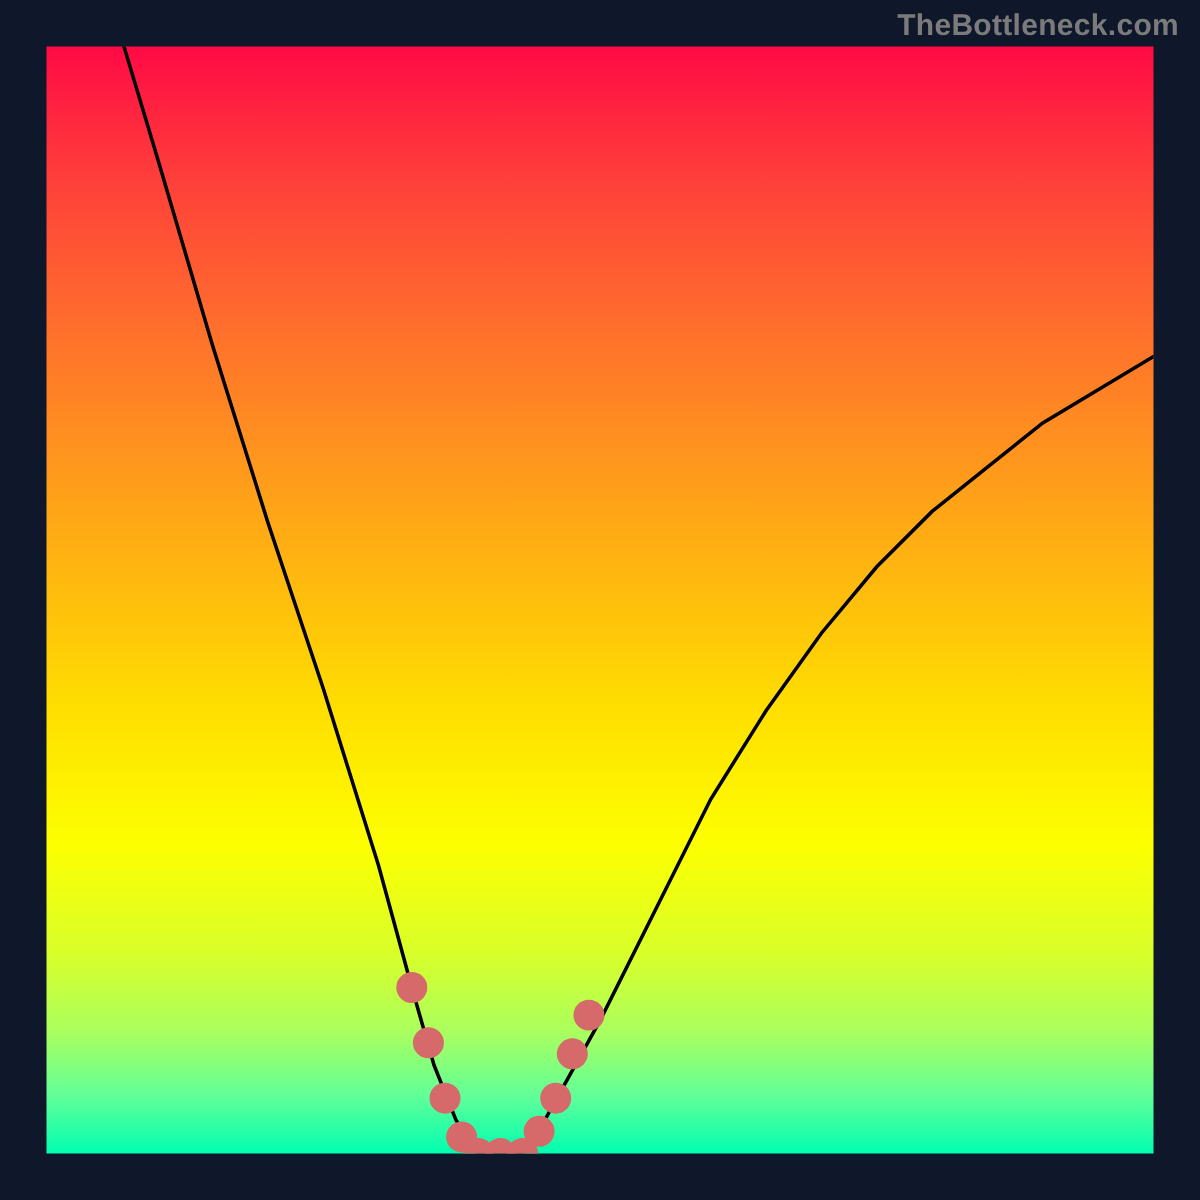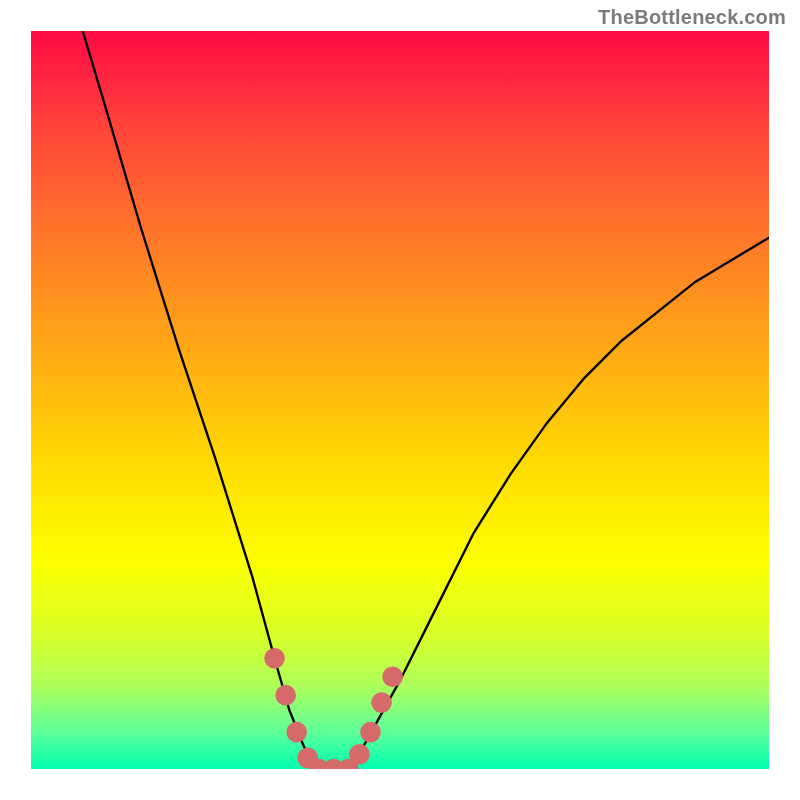--- a/index.html
+++ b/index.html
@@ -9,21 +9,21 @@
     height: 800px;
     background: #000;
     overflow: hidden;
   }
   .frame {
     position: absolute;
     left: 0;
     top: 0;
     width: 800px;
     height: 800px;
-    background: #ffffff;
+    background: #0f172a;
   }
   .plot {
     position: absolute;
     left: 31px;
     top: 31px;
     width: 738px;
     height: 738px;
     background: linear-gradient(to bottom,
       #ff0a45 0%,
       #ff3f3a 12%,

